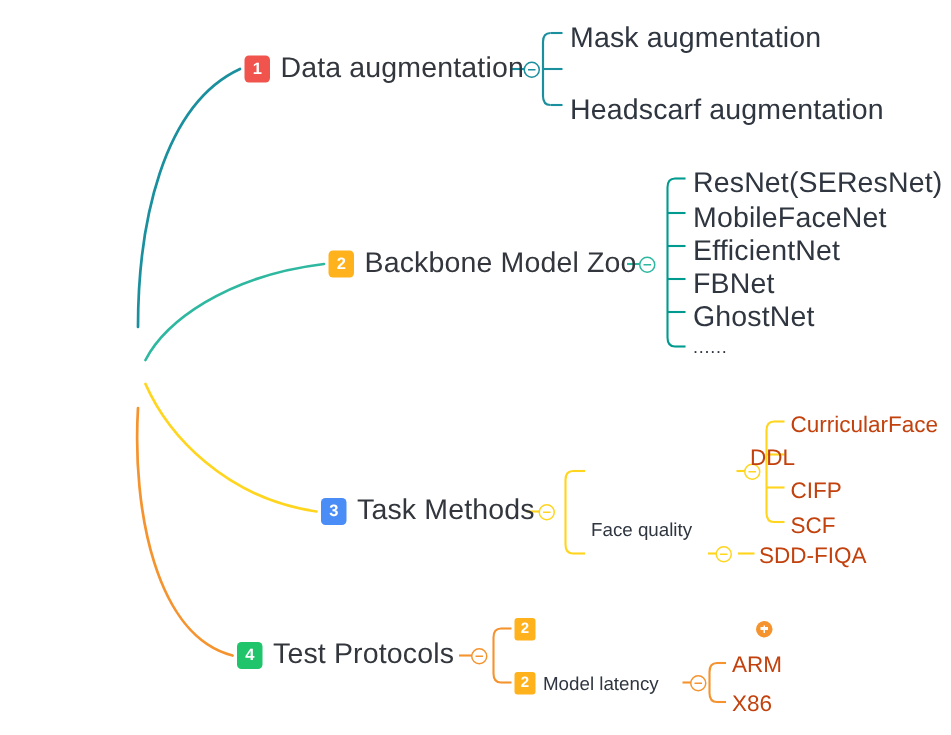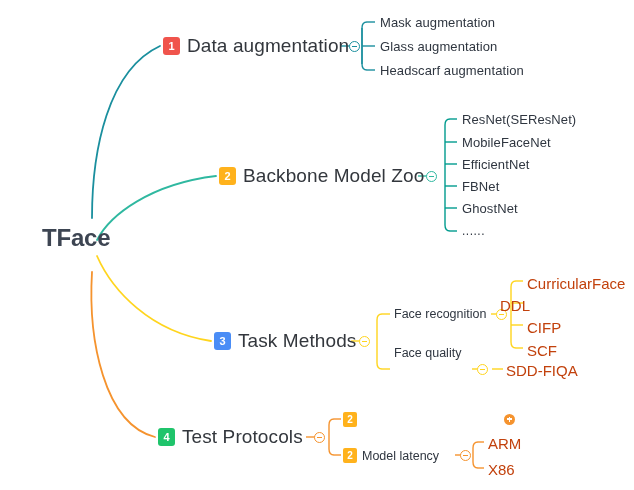--- a/index.html
+++ b/index.html
@@ -64,21 +64,21 @@
   .badge-sm {
     width: 14px;
     height: 15px;
     border-radius: 2px;
     font-size: 10px;
   }
 
   
   .leaf {
     position: absolute;
-    font-size: 13px;
+    font-size: 19px;
     color: #2f3640;
     white-space: nowrap;
     letter-spacing: 0.1px;
   }
   .leaf-sm {
     position: absolute;
     font-size: 15px;
     color: #c2410c;
     white-space: nowrap;
   }
@@ -184,33 +184,29 @@
     <path d="M 334 419 Q 329 419 329 425 L 329 449 Q 329 455 334 455" fill="none" stroke="#f5932e" stroke-width="1.4"></path>
     <line x1="334" y1="419" x2="341" y2="419" stroke="#f5932e" stroke-width="1.4"></line>
     <line x1="334" y1="455" x2="341" y2="455" stroke="#f5932e" stroke-width="1.4"></line>
 
     <line x1="455" y1="455" x2="462" y2="455" stroke="#f5932e" stroke-width="1.4"></line>
     <path d="M 478 442 Q 473 442 473 448 L 473 462 Q 473 468 478 468" fill="none" stroke="#f5932e" stroke-width="1.4"></path>
     <line x1="478" y1="442" x2="484" y2="442" stroke="#f5932e" stroke-width="1.4"></line>
     <line x1="478" y1="468" x2="484" y2="468" stroke="#f5932e" stroke-width="1.4"></line>
   </svg>
 
-  <div class="root-node">
-    <span>TFace</span>
-  </div>
 
   <div class="l1" style="left:163px; top:35px;">
     <span class="badge" style="background:#f0544c;">1</span>
     <span class="l1-label">Data augmentation</span>
   </div>
   <div class="toggle" style="left:349px; top:40.5px; border:1.3px solid #1a8f9e;">
     <span class="bar-h" style="background:#1a8f9e;"></span>
   </div>
   <div class="leaf" style="left:380px; top:15px;">Mask augmentation</div>
-  <div class="leaf" style="left:380px; top:39px;">Glass augmentation</div>
   <div class="leaf" style="left:380px; top:63px;">Headscarf  augmentation</div>
 
   <div class="l1" style="left:219px; top:165px;">
     <span class="badge" style="background:#ffb21c;">2</span>
     <span class="l1-label">Backbone Model Zoo</span>
   </div>
   <div class="toggle" style="left:426px; top:170.5px; border:1.3px solid #2fb8a0;">
     <span class="bar-h" style="background:#2fb8a0;"></span>
   </div>
   <div class="leaf" style="left:462px; top:112px;">ResNet(SEResNet)</div>
@@ -221,23 +217,20 @@
   <div class="dots" style="left:462px; top:224px;">......</div>
 
   <div class="l1" style="left:214px; top:330px;">
     <span class="badge" style="background:#4a8df6;">3</span>
     <span class="l1-label">Task Methods</span>
   </div>
   <div class="toggle" style="left:359px; top:335.5px; border:1.3px solid #ffd51e;">
     <span class="bar-h" style="background:#ffd51e;"></span>
   </div>
 
-  <div class="subnode" style="left:394px; top:307px;">
-    <span>Face recognition</span>
-  </div>
   <div class="toggle" style="left:496px; top:308.5px; border:1.3px solid #ffd51e;">
     <span class="bar-h" style="background:#ffd51e;"></span>
   </div>
   <div class="leaf-sm" style="left:527px; top:275px;">CurricularFace</div>
   <div class="leaf-sm" style="left:500px; top:297px;">DDL</div>
   <div class="leaf-sm" style="left:527px; top:319px;">CIFP</div>
   <div class="leaf-sm" style="left:527px; top:342px;">SCF</div>
 
   <div class="subnode" style="left:394px; top:346px;">
     <span>Face quality</span>

